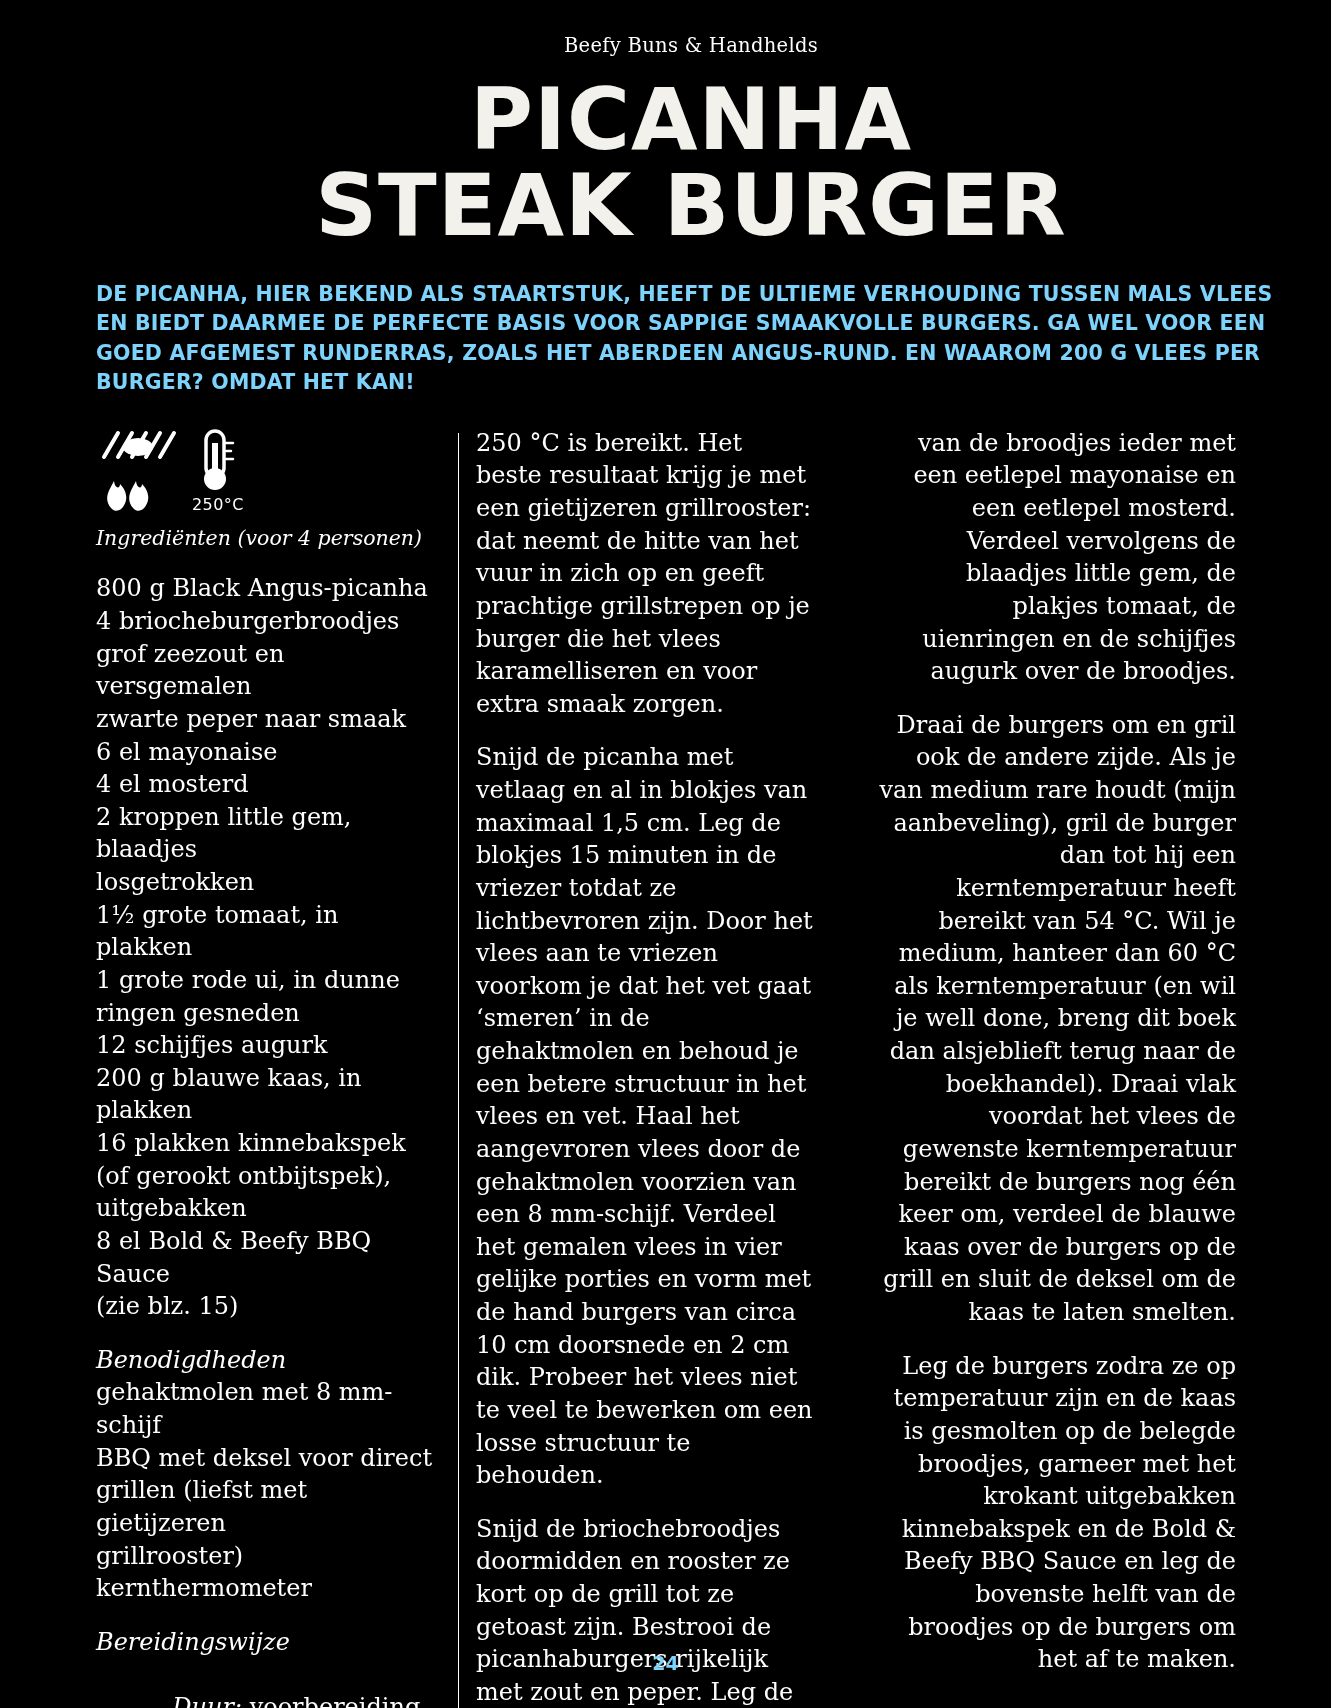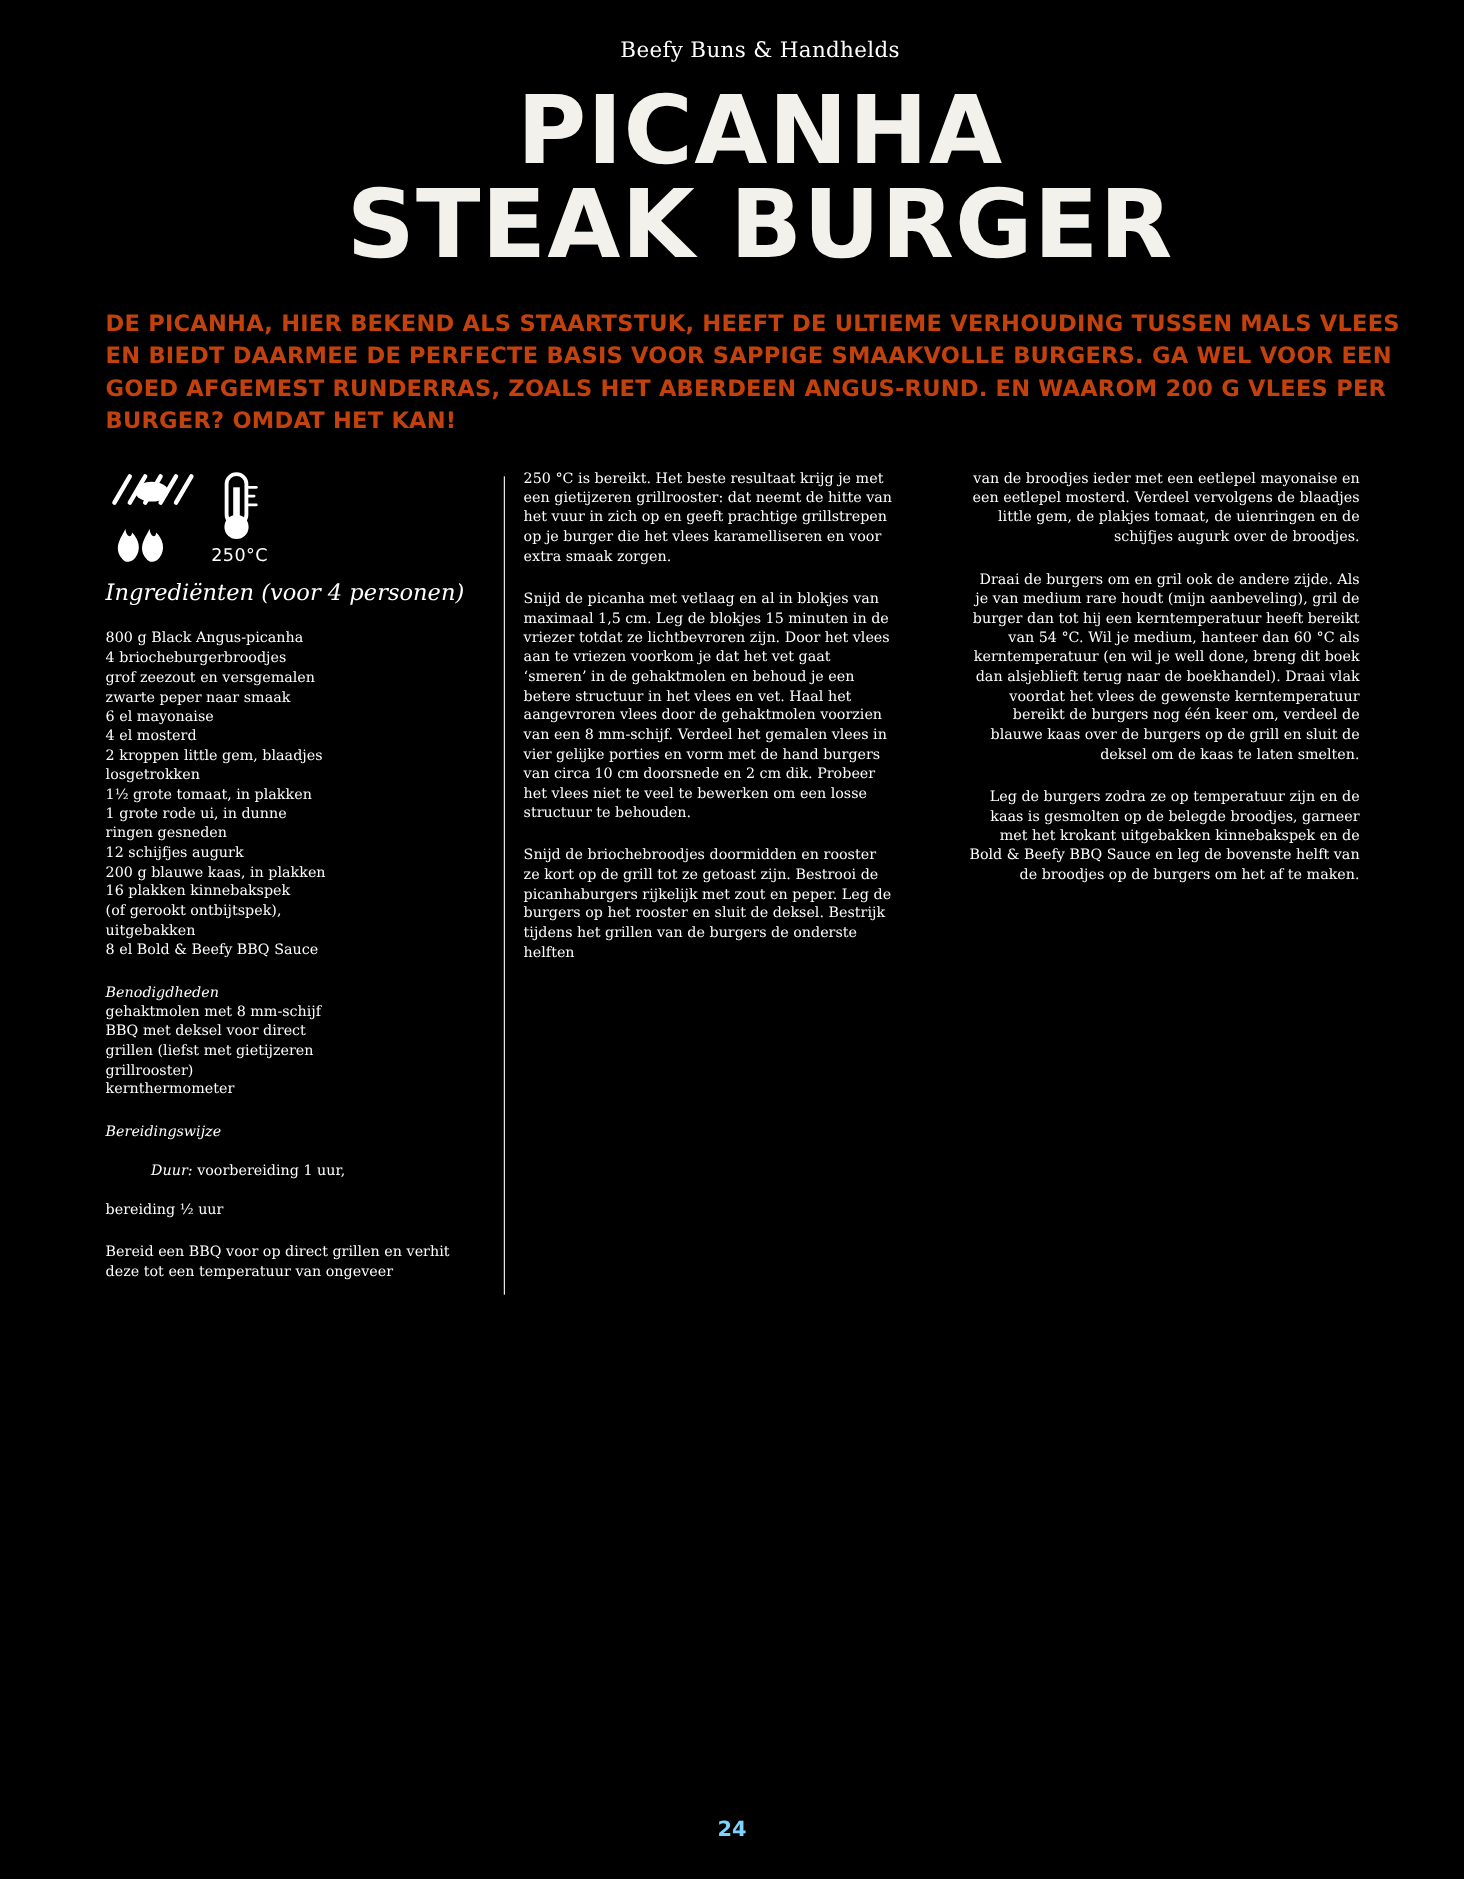--- a/index.html
+++ b/index.html
@@ -45,21 +45,21 @@
   .title-line.l1 { font-size: 86px; }
   .title-line.l2 { font-size: 86px; margin-top: 4px; }
 
   .deck {
     margin-top: 34px;
     font-family: "DejaVu Sans", sans-serif;
     font-weight: bold;
     font-size: 20.5px;
     line-height: 1.42;
     letter-spacing: 0.2px;
-    color: #c2410c;
+    color: #7dd3fc;
     text-transform: uppercase;
   }
 
   .columns {
     display: flex;
     margin-top: 30px;
     gap: 0;
   }
   .col {
     box-sizing: border-box;
@@ -102,21 +102,21 @@
   .subhead-it {
     font-family: "DejaVu Serif", serif;
     font-style: italic;
     font-size: 20.5px;
     margin: 4px 0 20px 0;
     line-height: 1.35;
   }
 
   p.body, .list {
     font-family: "DejaVu Serif", serif;
-    font-size: 13px;
+    font-size: 24px;
     line-height: 1.36;
     margin: 0 0 21px 0;
   }
   .list div { white-space: pre-wrap; }
 
   .it { font-style: italic; }
 
   .page-number {
     position: absolute;
     bottom: 34px;
@@ -194,20 +194,21 @@
         <div>losgetrokken</div>
         <div>1½ grote tomaat, in plakken</div>
         <div>1 grote rode ui, in dunne</div>
         <div>ringen gesneden</div>
         <div>12 schijfjes augurk</div>
         <div>200 g blauwe kaas, in plakken</div>
         <div>16 plakken kinnebakspek</div>
         <div>(of gerookt ontbijtspek),</div>
         <div>uitgebakken</div>
         <div>8 el Bold &amp; Beefy BBQ Sauce</div>
+        <div>(zie blz. 15)</div>
       </div>
 
       <div class="list">
         <div class="it">Benodigdheden</div>
         <div>gehaktmolen met 8 mm-schijf</div>
         <div>BBQ met deksel voor direct</div>
         <div>grillen (liefst met gietijzeren</div>
         <div>grillrooster)</div>
         <div>kernthermometer</div>
       </div>

